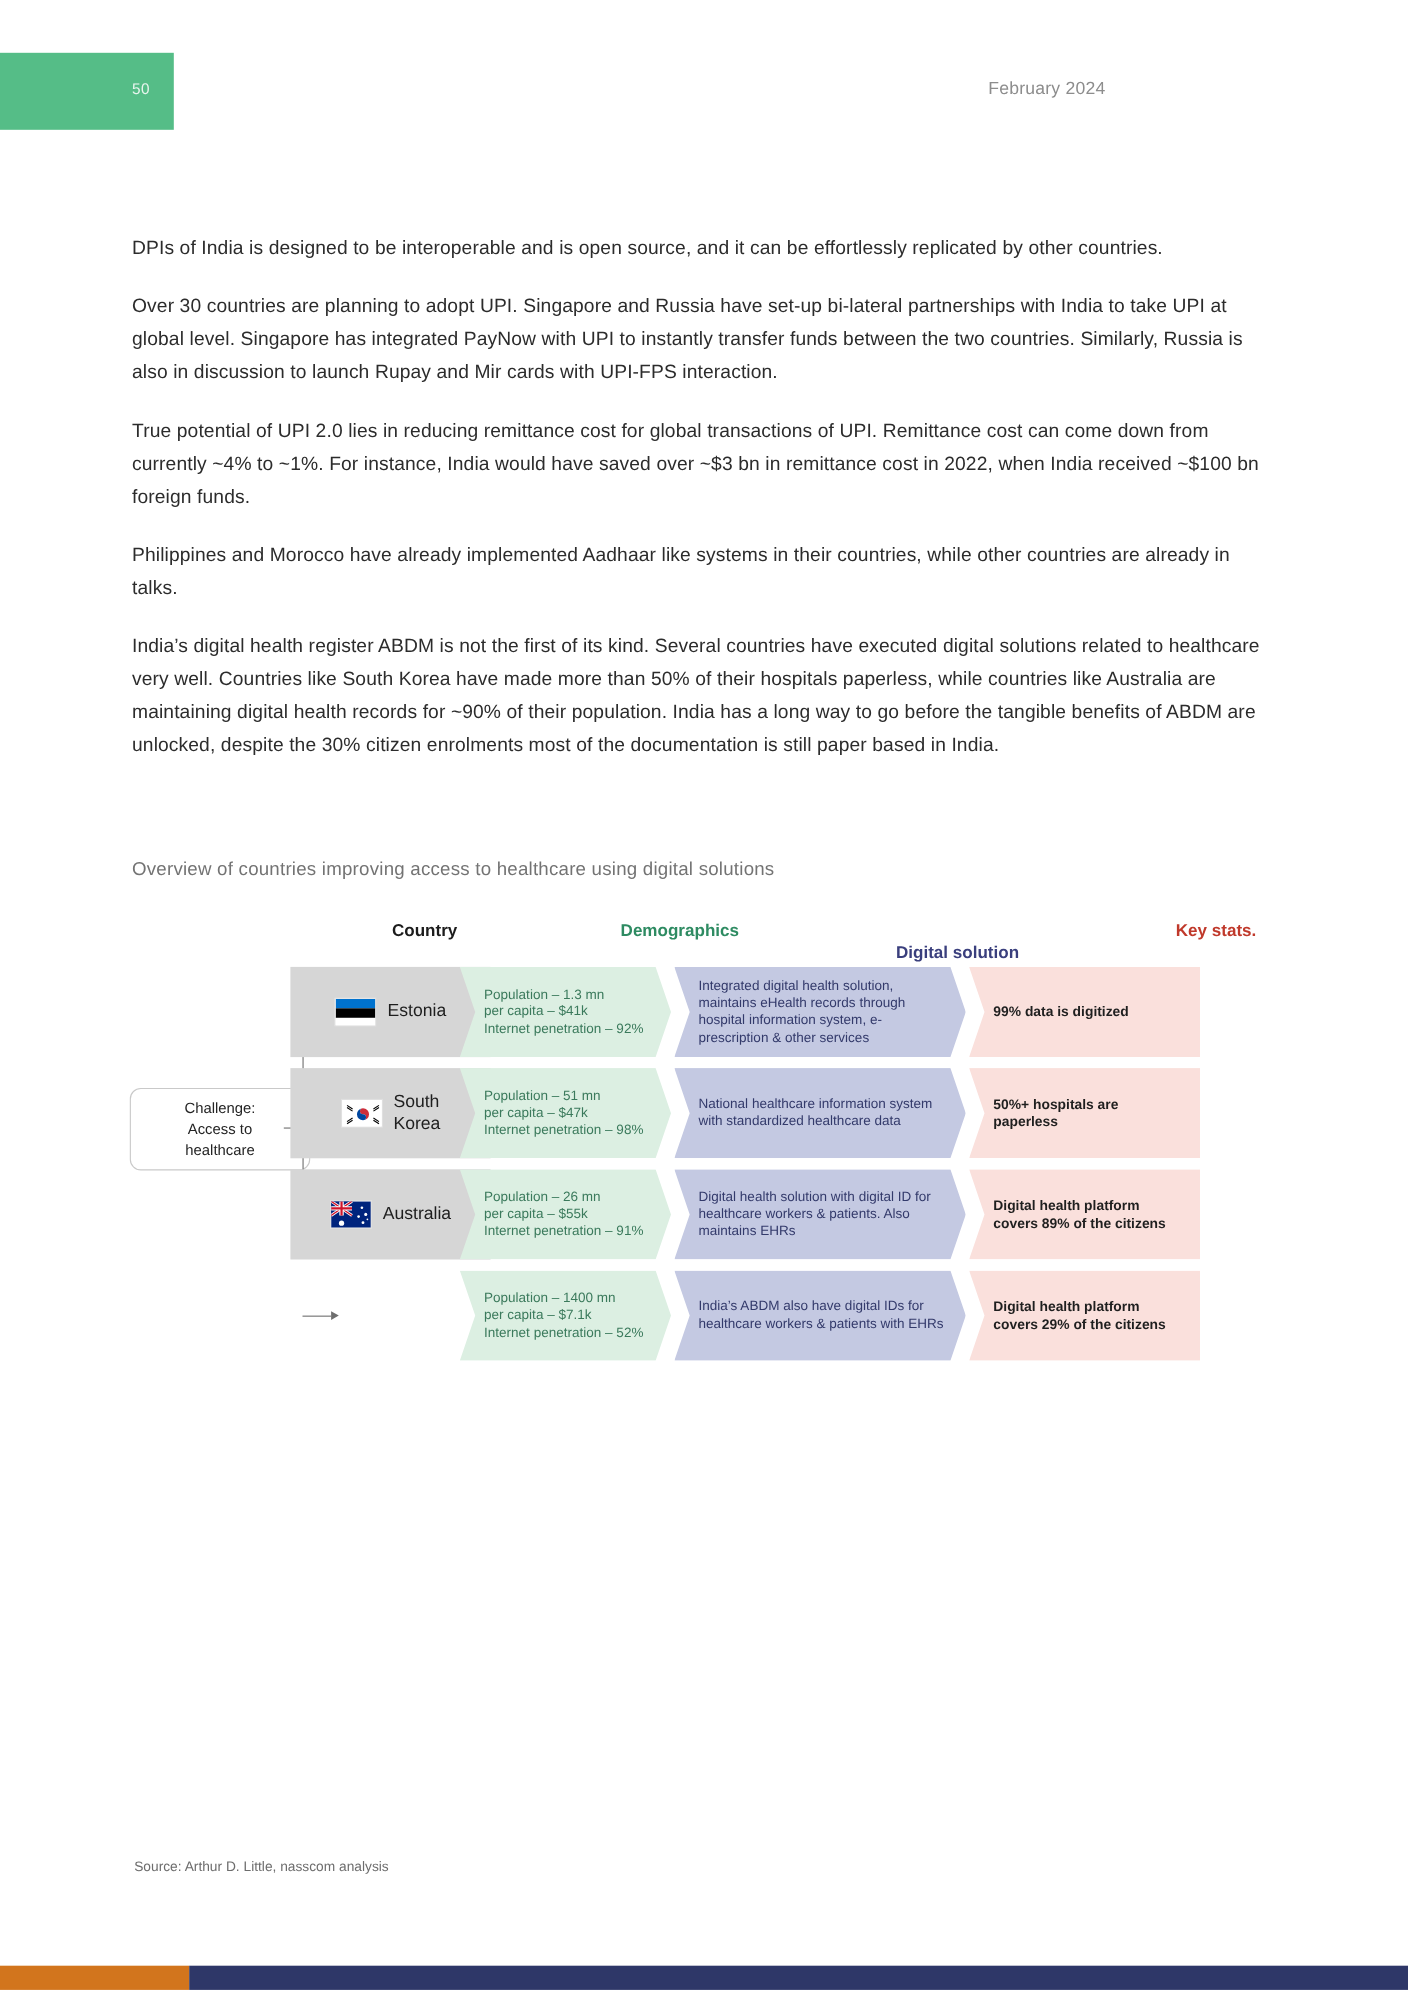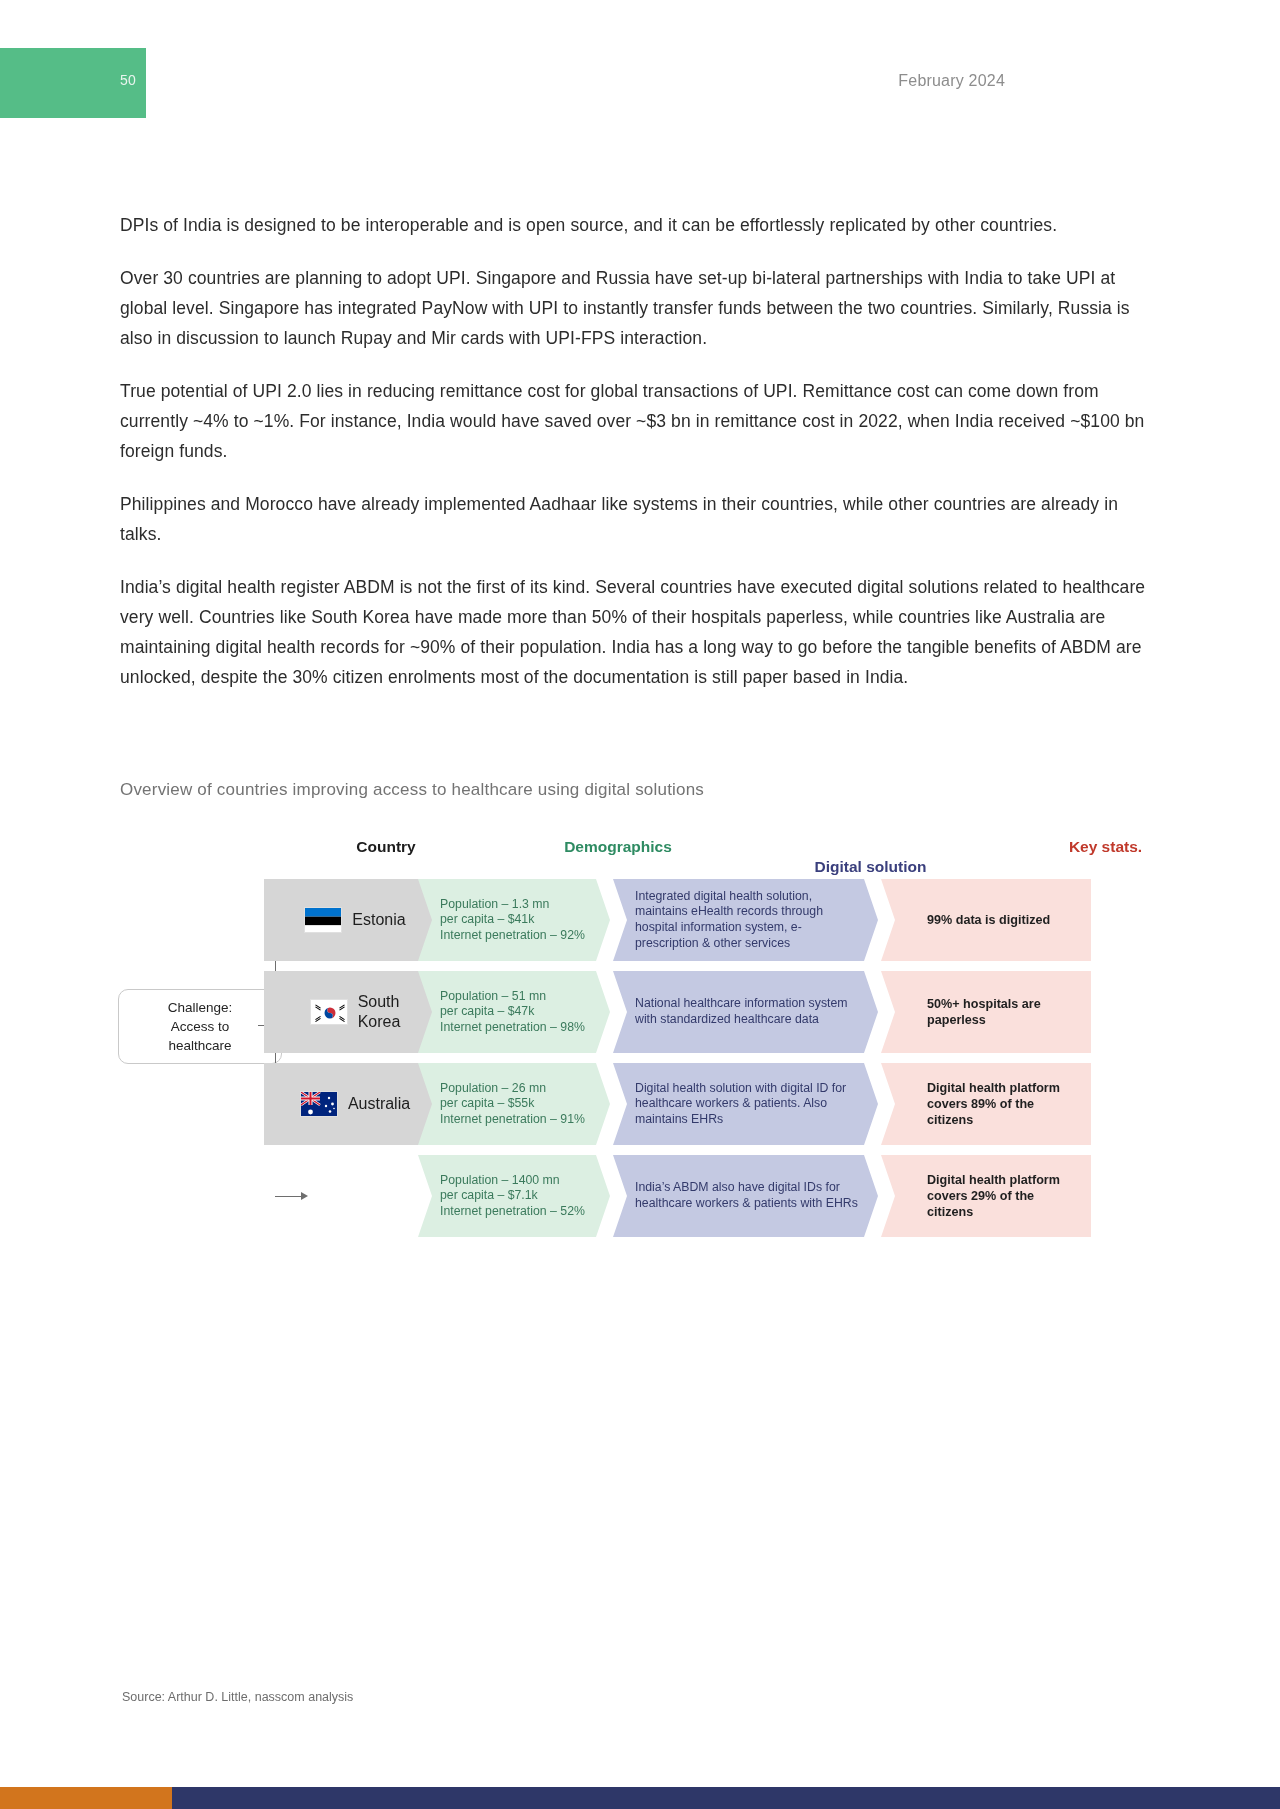--- a/index.html
+++ b/index.html
@@ -16,21 +16,21 @@
   
   .page-header {
     position: absolute;
     top: 0; left: 0;
     width: 1280px;
     height: 148px;
   }
   .page-number-block {
     position: absolute;
     top: 48px; left: 0;
-    width: 146px; height: 70px;
+    width: 158px; height: 70px;
     background: #55bd87;
   }
   .page-number {
     position: absolute;
     left: 120px; top: 24px;
     font-size: 14px;
     color: #e8f5ee;
     letter-spacing: .3px;
   }
   .header-date {
@@ -177,21 +177,21 @@
     left: 763px; width: 210px;
     background: #fae0dc;
     color: #1f1f1f;
     clip-path: polygon(0 0, 100% 0, 100% 100%, 0 100%, 14px 50%);
   }
   .chev-text {
     font-size: 12.3px;
     line-height: 15.6px;
     white-space: pre-line;
   }
-  .chev-key .chev-text { font-weight: bold; font-size: 12.6px; line-height: 16px; margin-left: 24px; }
+  .chev-key .chev-text { font-weight: bold; font-size: 12.6px; line-height: 16px; }
 
   
   .source {
     position: absolute;
     left: 122px;
     top: 1690px;
     font-size: 12.5px;
     color: #6d6d6d;
   }
 

